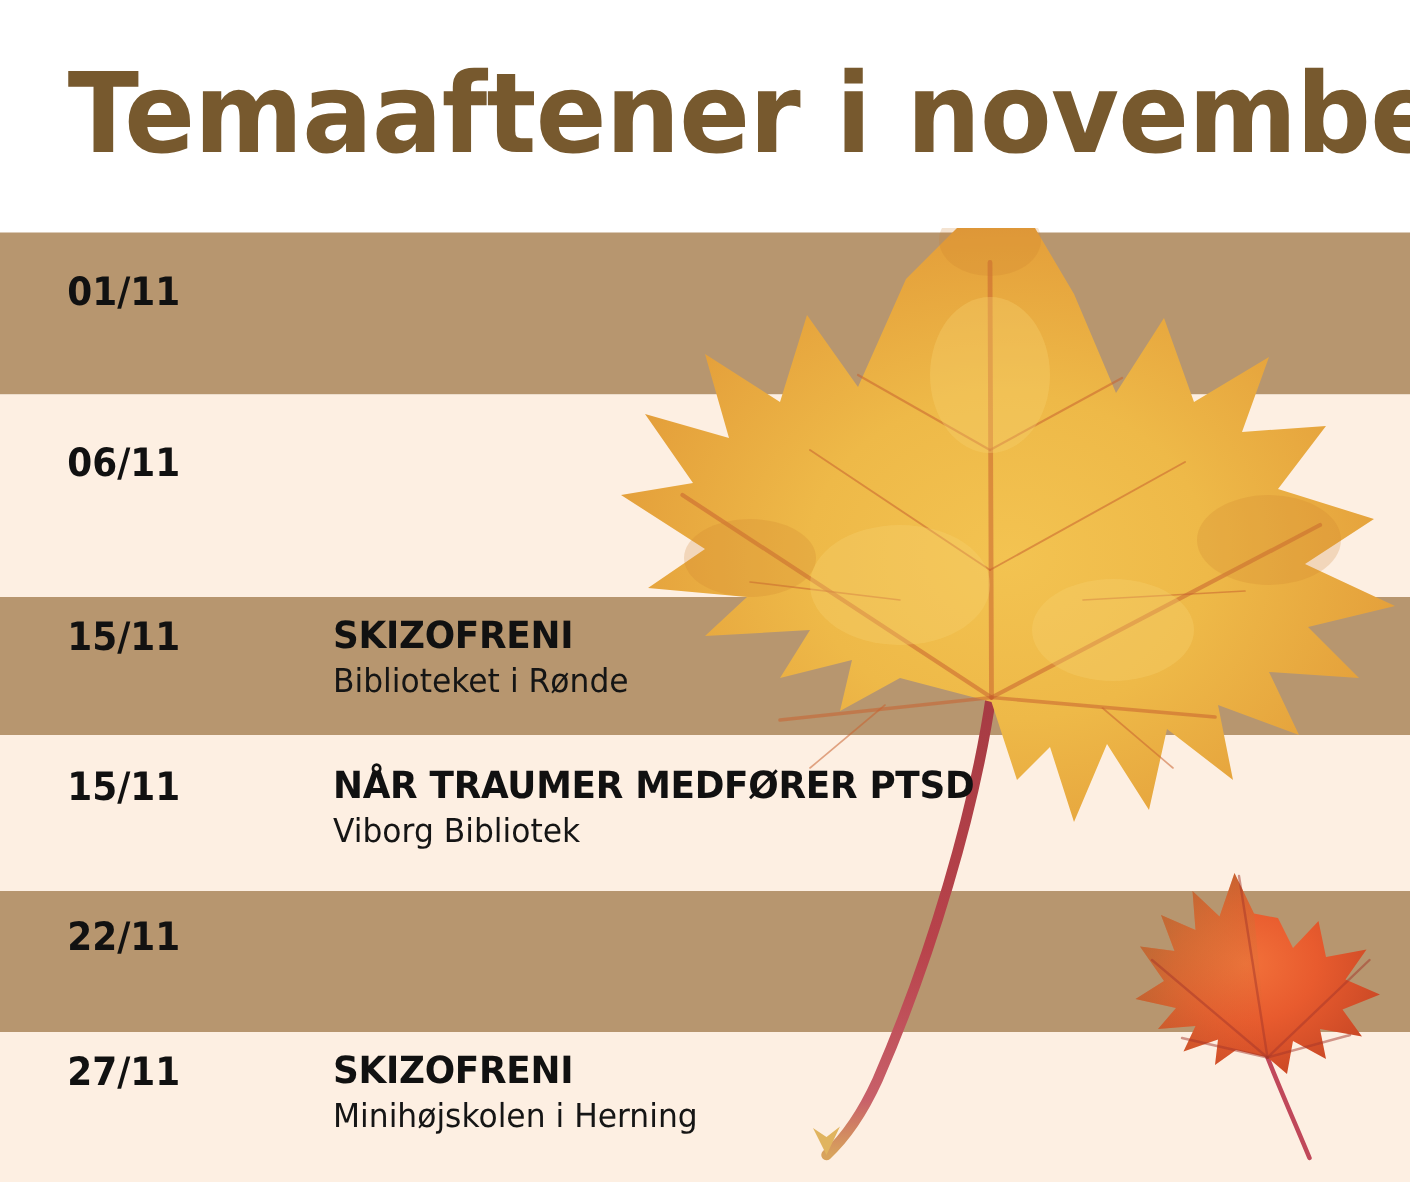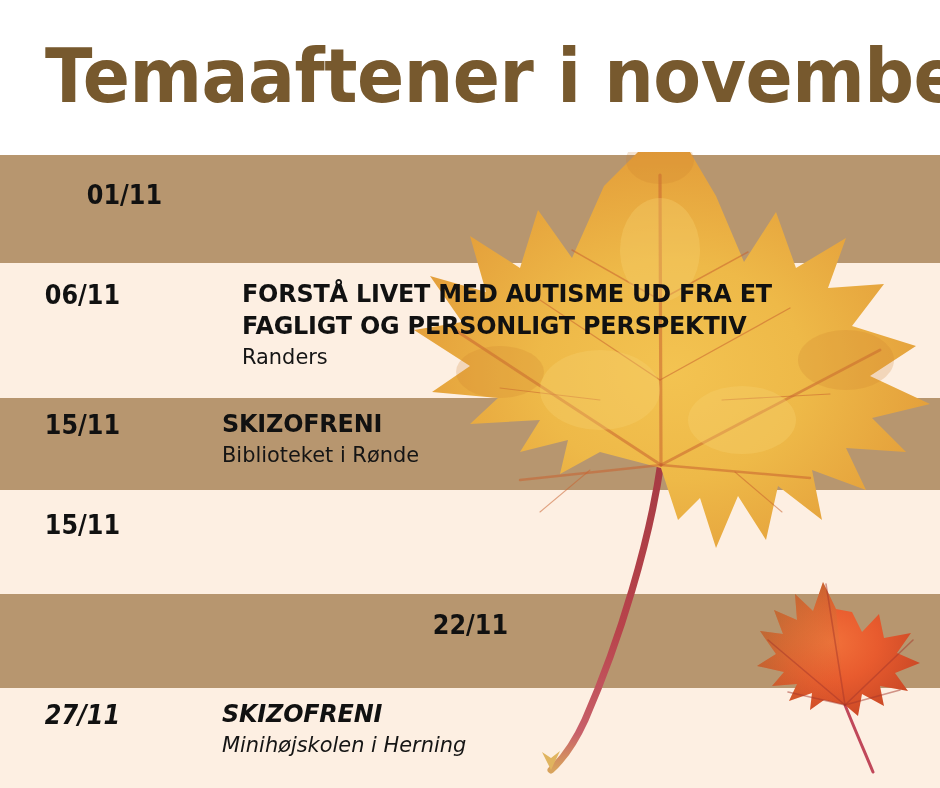--- a/index.html
+++ b/index.html
@@ -232,50 +232,49 @@
         <path d="M845 705 L 788 692"></path>
         <path d="M845 705 L 900 690"></path>
       </g>
     </g>
   </svg>
 
   <div id="title-bar">
     <h1 id="poster-title">Temaaftener i november</h1>
   </div>
 
-  <div class="row" style="top:178px;padding-left:42px;">
+  <div class="row" style="top:178px;">
     <div class="row-date">01/11</div>
   </div>
 
-  <div class="row" style="top:278px;gap:20px;">
+  <div class="row" style="top:292px;">
     <div class="row-date">06/11</div>
-    <div class="row-body">
-      <div class="row-title">FORSTÅ LIVET MED AUTISME UD FRA ET
-FAGLIGT OG PERSONLIGT PERSPEKTIV</div>
-      <div class="row-venue">Randers</div>
-    </div>
   </div>
 
   <div class="row" style="top:408px;">
     <div class="row-date">15/11</div>
     <div class="row-body">
       <div class="row-title">SKIZOFRENI</div>
       <div class="row-venue">Biblioteket i Rønde</div>
     </div>
   </div>
 
   <div class="row" style="top:508px;">
     <div class="row-date">15/11</div>
-  </div>
-
-  <div class="row" style="top:608px;justify-content:center;">
+    <div class="row-body">
+      <div class="row-title">NÅR TRAUMER MEDFØRER PTSD</div>
+      <div class="row-venue">Viborg Bibliotek</div>
+    </div>
+  </div>
+
+  <div class="row" style="top:608px;">
     <div class="row-date">22/11</div>
   </div>
 
-  <div class="row" style="top:698px;font-style:italic;">
+  <div class="row" style="top:698px;">
     <div class="row-date">27/11</div>
     <div class="row-body">
       <div class="row-title">SKIZOFRENI</div>
       <div class="row-venue">Minihøjskolen i Herning</div>
     </div>
   </div>
 
 </div>
 
 </body></html>

